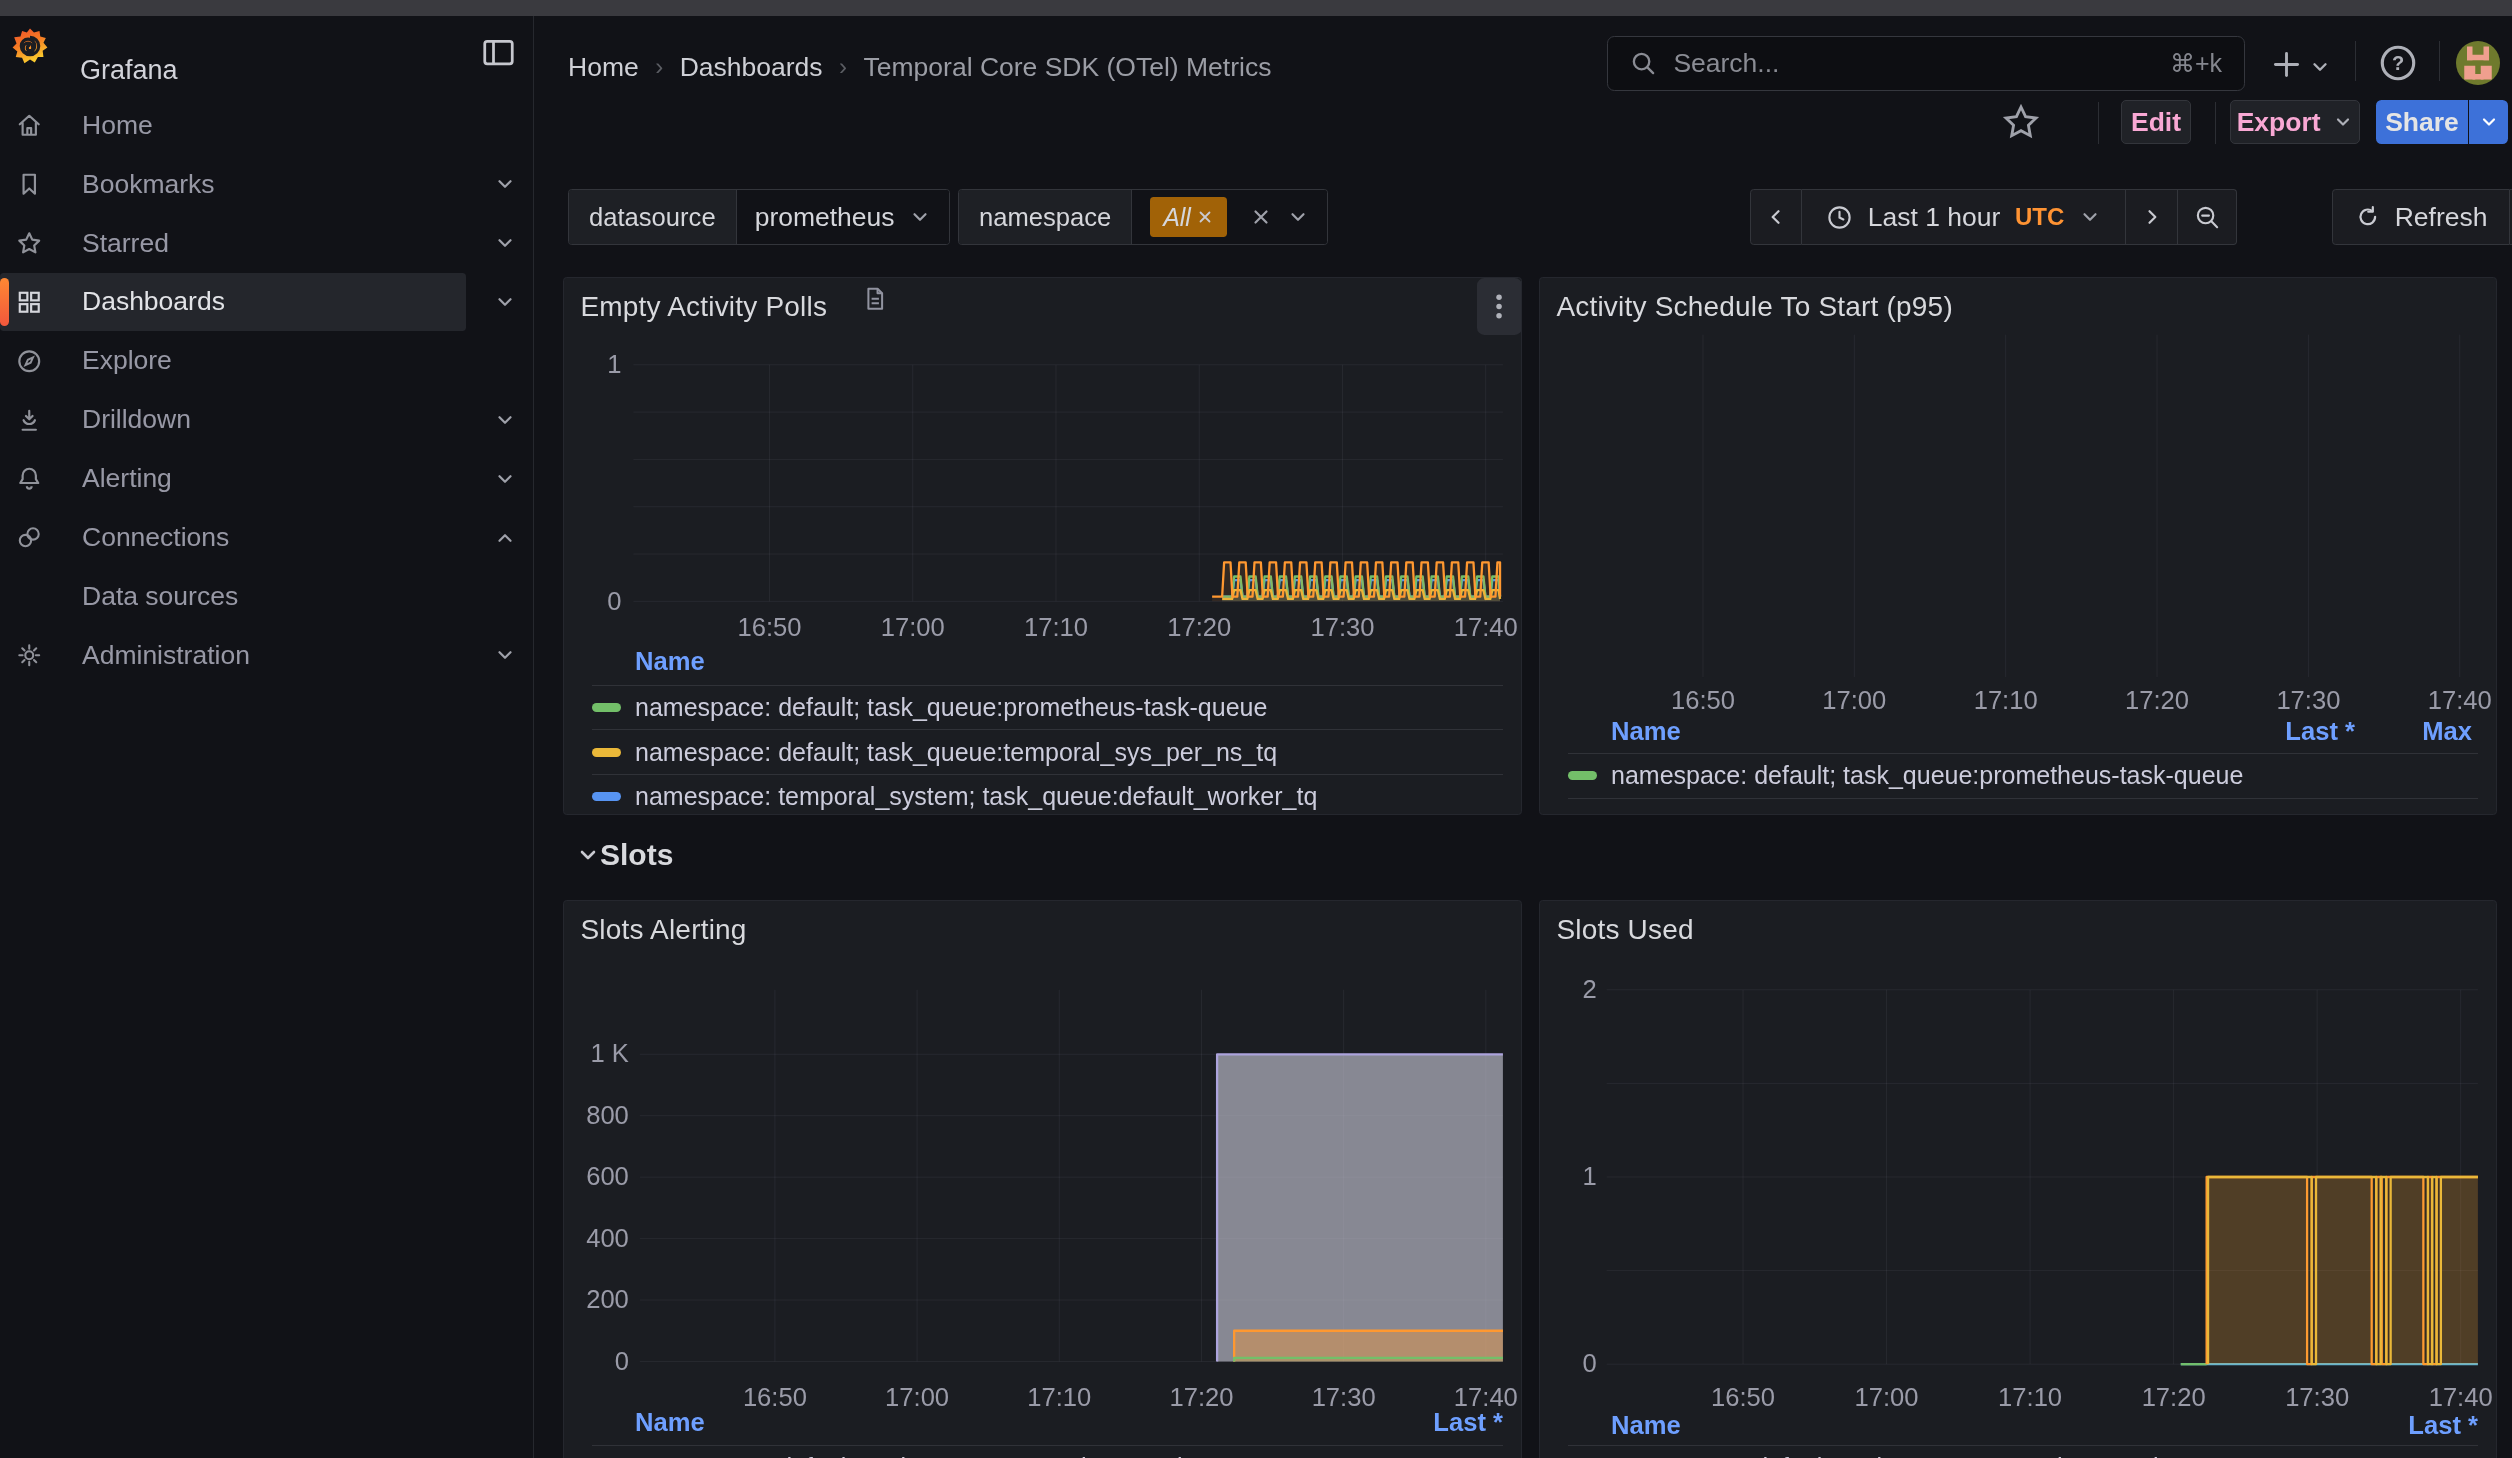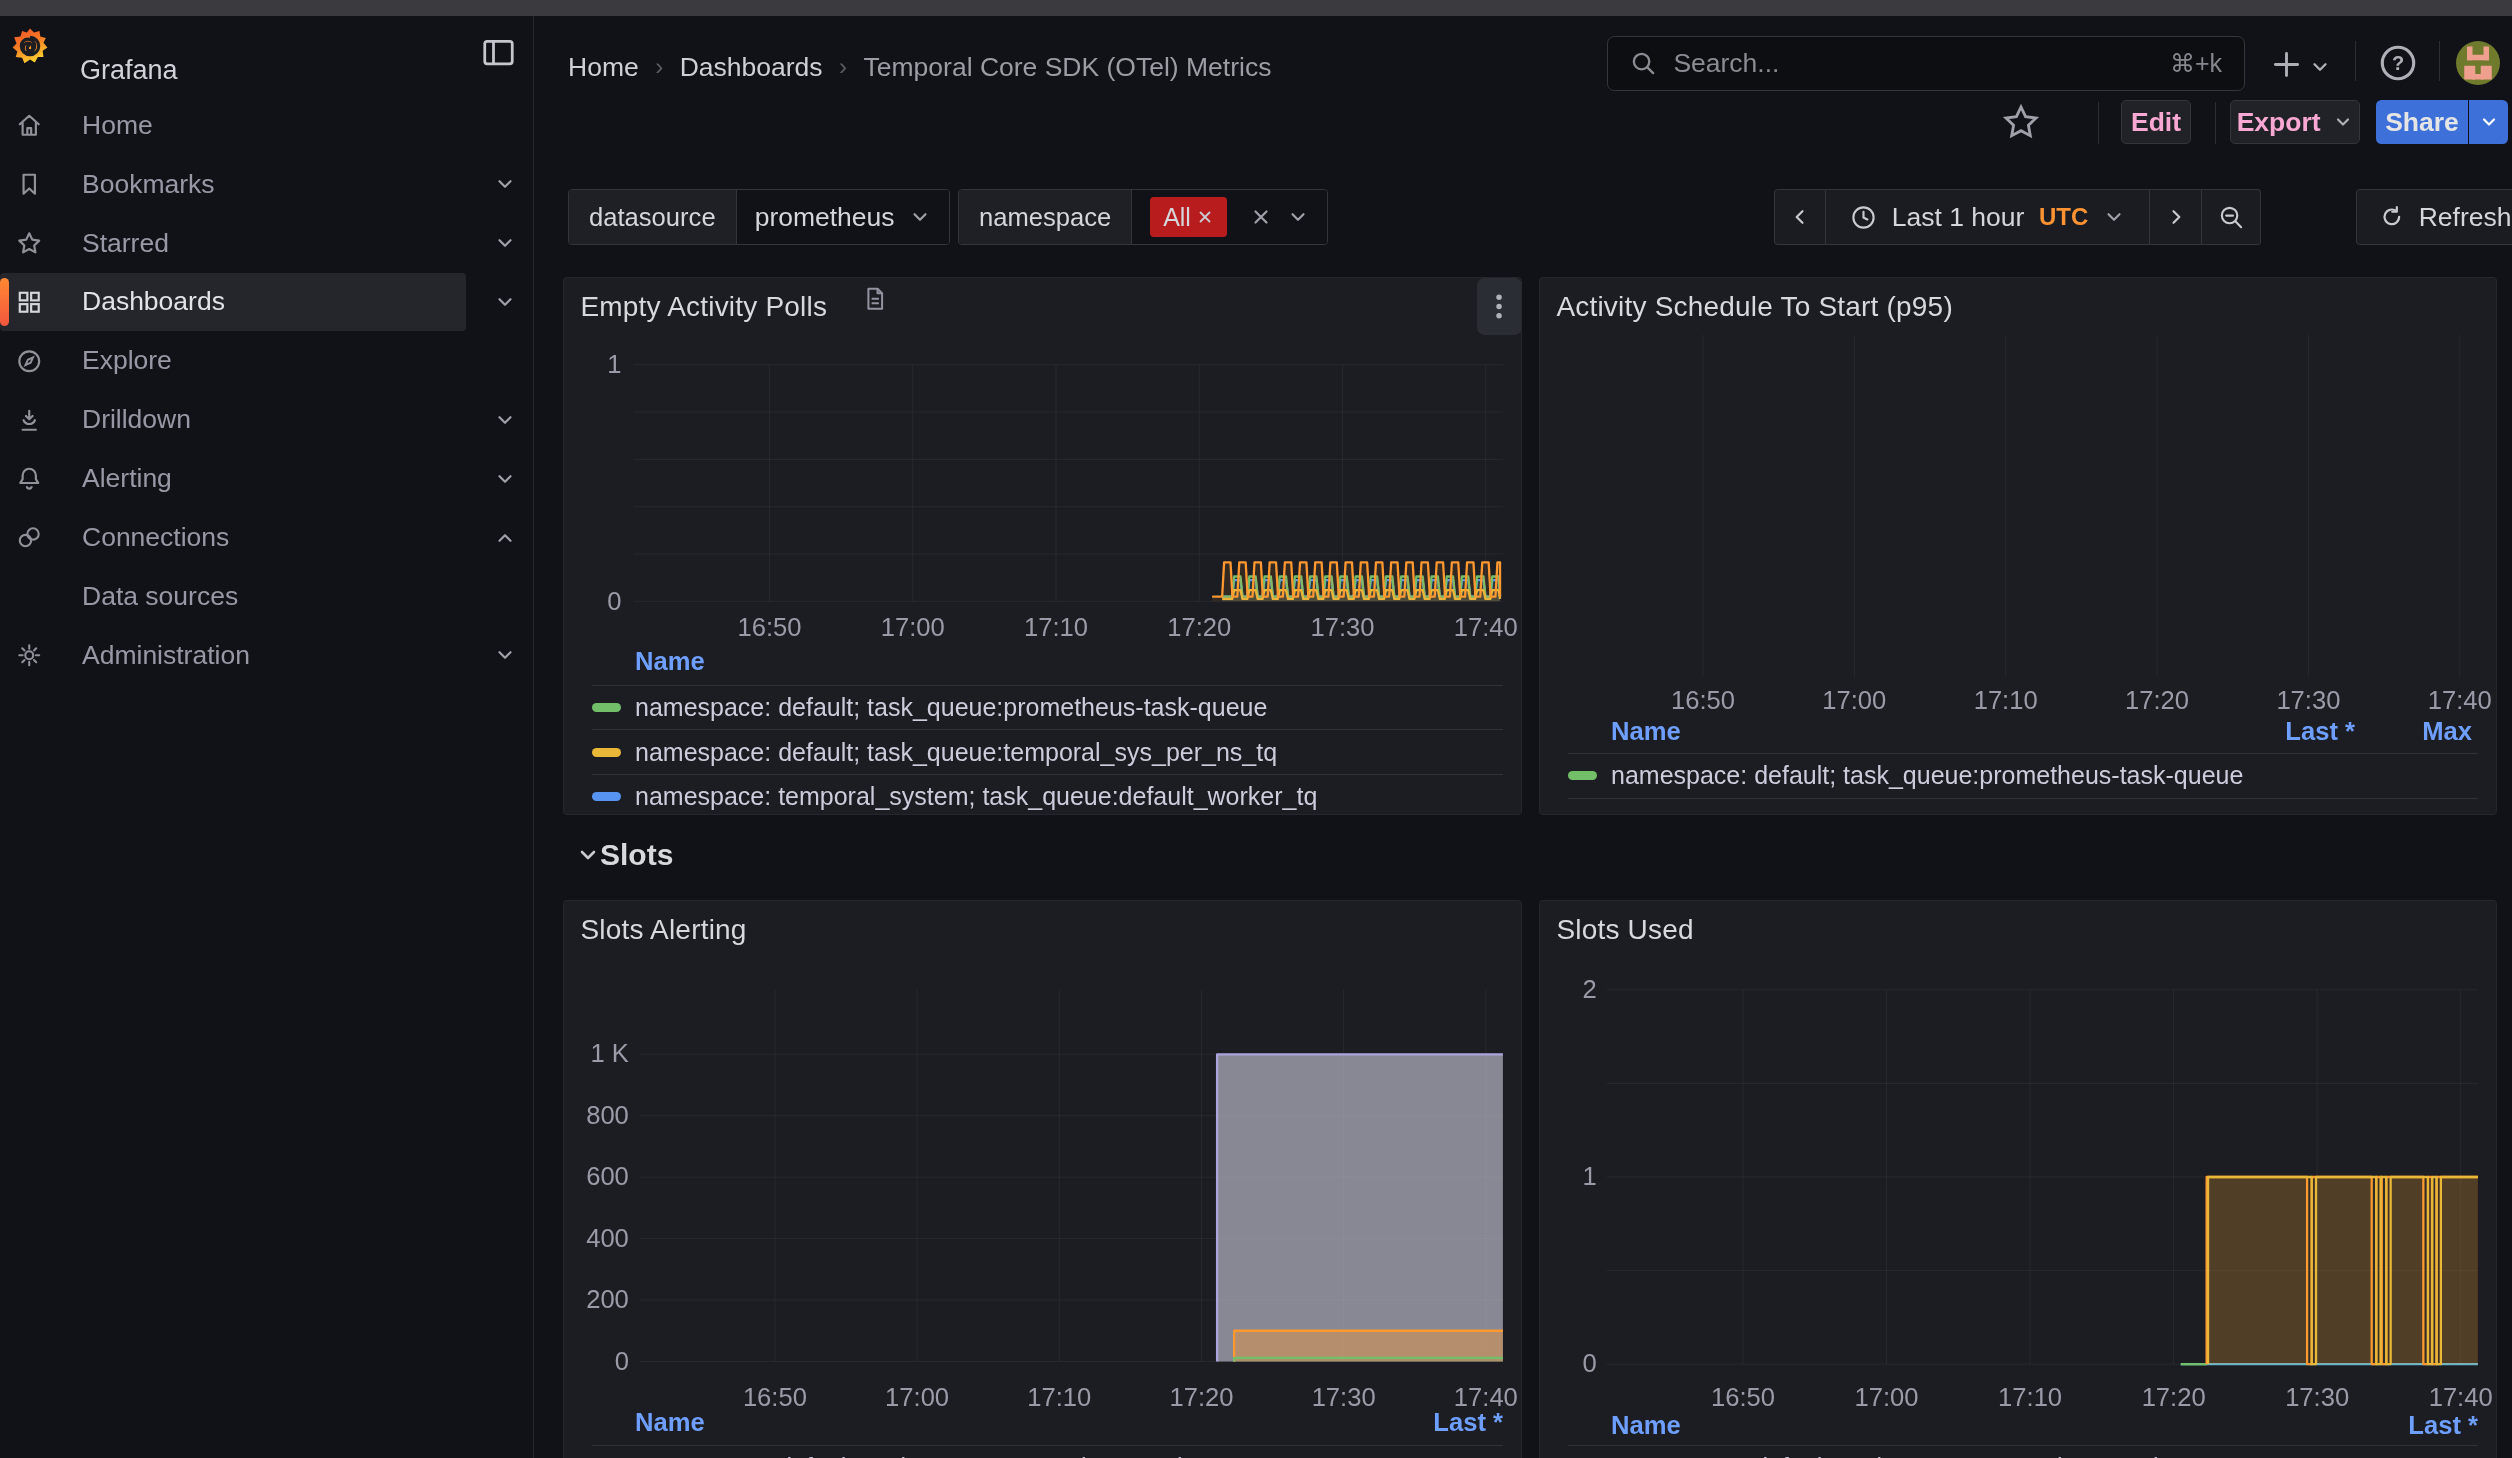--- a/index.html
+++ b/index.html
@@ -35,22 +35,22 @@
   .side-icon { position:absolute; left:16.4px; width:26.5px; height:26.5px; }
   .side-label { position:absolute; left:82px; font-size:26.5px; color:rgba(204,204,220,0.72); white-space:nowrap; }
   .side-item.selected .side-label { color:#e2e3e7; }
   .side-chevron { position:absolute; left:494px; width:22px; height:22px; }
   
   #canvas { left:534px; top:157px; width:1978px; height:1301px; background:#111217; }
   
   .fbox { position:absolute; top:32px; height:56px; display:flex; border:0.9px solid #33353b; border-radius:3.7px; background:#16171c; }
   .fbox .flabel { display:flex; align-items:center; padding:0 20px; font-size:25.6px; color:#d5d6db; background:#1e2025; border-right:0.9px solid #33353b; border-radius:2.7px 0 0 2.7px; }
   .fbox .fvalue { display:flex; align-items:center; padding:0 18px; gap:14.6px; font-size:26.5px; color:#d5d6db; background:#111217; border-radius:0 2.7px 2.7px 0; }
-  .pill { display:flex; align-items:center; gap:5px; background:#b91c1c; border-radius:3.7px; padding:5.5px 12.8px; font-size:25px; color:#d5d6db; }
-  .tgroup { position:absolute; top:32px; height:56px; display:flex;margin-left:24px; }
+  .pill { display:flex; align-items:center; gap:5px; background:#a16207; border-radius:3.7px; padding:5.5px 12.8px; font-size:25px; color:#d5d6db;font-style:italic; }
+  .tgroup { position:absolute; top:32px; height:56px; display:flex; }
   .tbtn { height:56px; background:#1b1c21; border:0.9px solid #33353b; display:flex; align-items:center; justify-content:center; gap:12.8px; color:#d5d6db; font-size:26.5px; }
   .tbtn + .tbtn { border-left:none; }
   .tbtn:first-child { border-radius:3.7px 0 0 3.7px; }
   .tbtn:last-child { border-radius:0 3.7px 3.7px 0; }
   .utc { color:#ff9333; font-size:24px; font-weight:700; }
   
   .panel { position:absolute; background:#1b1d22; border:0.9px solid #25272e; border-radius:3.7px; overflow:hidden; }
   .panel-title { position:absolute; left:16.4px; top:12.8px; font-size:28px; font-weight:500; color:#d8d9dd; letter-spacing:0.2px; white-space:nowrap; }
   .kebab { position:absolute; border-radius:7.3px; background:#2b2d34; }
   .legend-name { position:absolute; font-size:25.6px; font-weight:600; color:#6e9fff; }

